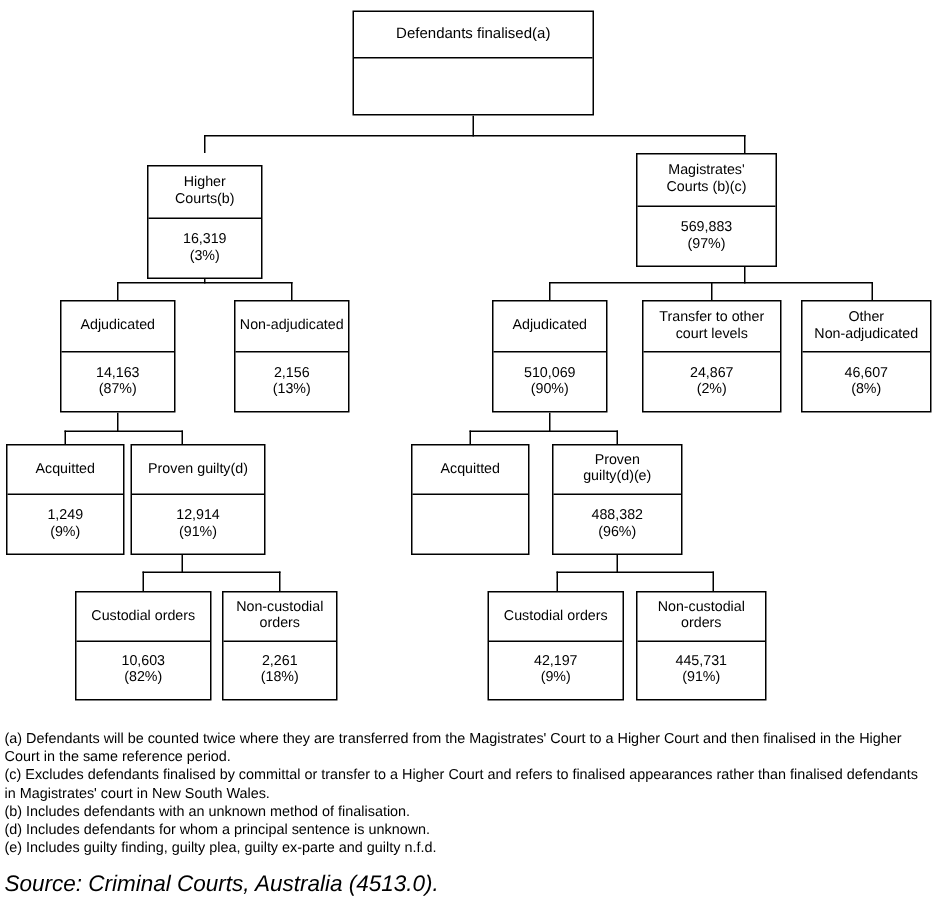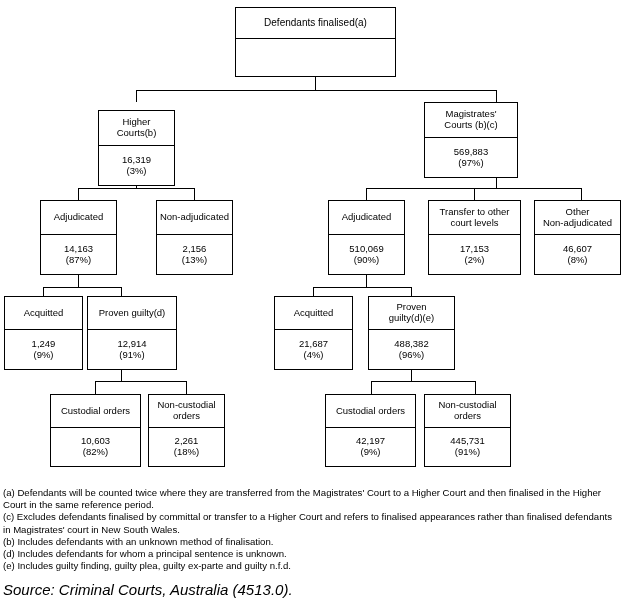--- a/index.html
+++ b/index.html
@@ -184,21 +184,21 @@
       <span class="pct">(90%)</span>
     </div>
   </div>
 
   <div class="node" style="left:428px; top:200px; width:93px; height:75px;">
     <div class="title" style="height:34px; flex-direction:column;">
       <span>Transfer to other</span>
       <span>court levels</span>
     </div>
     <div class="value">
-      <span>17,153</span>
+      <span>24,867</span>
       <span class="pct">(2%)</span>
     </div>
   </div>
 
   <div class="node" style="left:534px; top:200px; width:87px; height:75px;">
     <div class="title" style="height:34px; flex-direction:column;">
       <span>Other</span>
       <span>Non-adjudicated</span>
     </div>
     <div class="value">
@@ -223,24 +223,20 @@
     </div>
     <div class="value">
       <span>12,914</span>
       <span class="pct">(91%)</span>
     </div>
   </div>
 
   <div class="node" style="left:274px; top:296px; width:79px; height:74px;">
     <div class="title" style="height:33px;">
       <span>Acquitted</span>
-    </div>
-    <div class="value">
-      <span>21,687</span>
-      <span class="pct">(4%)</span>
     </div>
   </div>
 
   <div class="node" style="left:368px; top:296px; width:87px; height:74px;">
     <div class="title" style="height:33px; flex-direction:column;">
       <span>Proven</span>
       <span>guilty(d)(e)</span>
     </div>
     <div class="value">
       <span>488,382</span>

